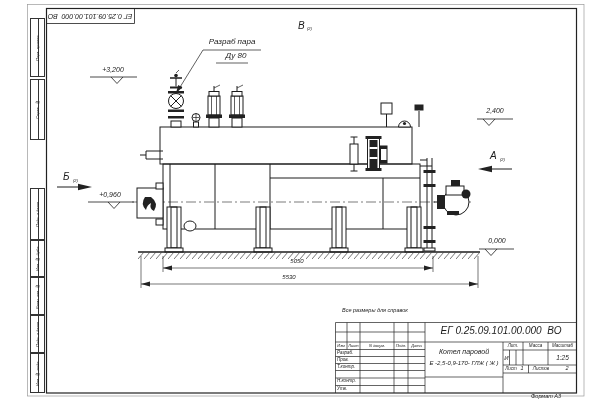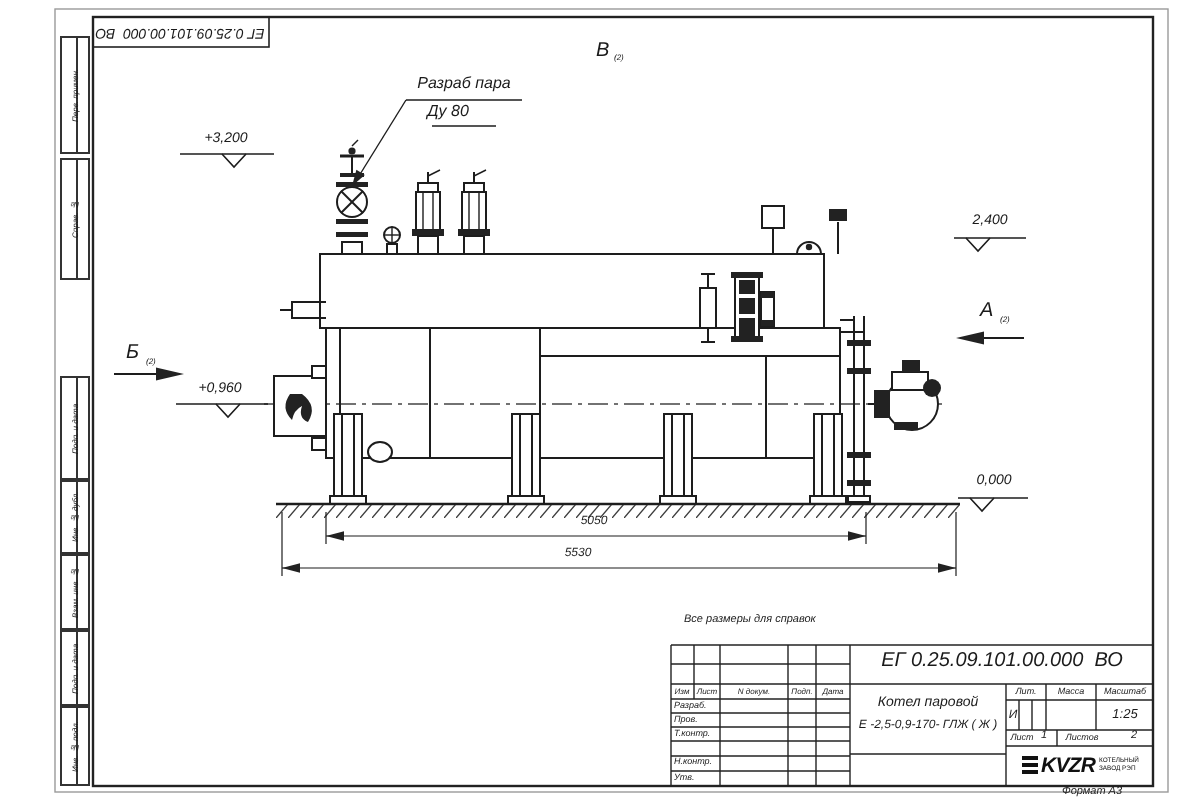--- a/index.html
+++ b/index.html
@@ -258,21 +258,21 @@
     </div>
 <div class="mbox" style="top:353px;height:40px;">
       <div class="mdiv"></div>
       <span class="mtext">Инв. № подл.</span>
     </div>
 
 <span class="t" style="left:298px;top:21px;font-size:10px;">В</span>
 <span class="t" style="left:307px;top:27px;font-size:4px;">(2)</span>
 
 <span class="t c" style="left:232px;top:38px;font-size:8px;">Разраб пара</span>
-<span class="t c" style="left:224px;top:52px;font-size:8px;">Ду 80</span>
+<span class="t c" style="left:236px;top:52px;font-size:8px;">Ду 80</span>
 
 <span class="t c" style="left:113px;top:66px;font-size:7px;">+3,200</span>
 <span class="t" style="left:63px;top:172px;font-size:10px;">Б</span>
 <span class="t" style="left:73px;top:179px;font-size:4px;">(2)</span>
 <span class="t c" style="left:110px;top:191px;font-size:7px;">+0,960</span>
 
 <span class="t c" style="left:495px;top:107px;font-size:7px;">2,400</span>
 <span class="t" style="left:490px;top:151px;font-size:10px;">А</span>
 <span class="t" style="left:500px;top:158px;font-size:4px;">(2)</span>
 <span class="t c" style="left:497px;top:237px;font-size:7px;">0,000</span>
@@ -302,24 +302,16 @@
 <span class="t c" style="left:535.5px;top:344px;font-size:4.5px;">Масса</span>
 <span class="t c" style="left:562.5px;top:344px;font-size:4.5px;">Масштаб</span>
 <span class="t c" style="left:506.5px;top:354.5px;font-size:6px;">И</span>
 <span class="t c" style="left:562.5px;top:354.5px;font-size:6.5px;">1:25</span>
 
 <span class="t c" style="left:511px;top:366.5px;font-size:4.5px;">Лист</span>
 <span class="t c" style="left:522px;top:366px;font-size:5.5px;">1</span>
 <span class="t c" style="left:541px;top:366.5px;font-size:4.5px;">Листов</span>
 <span class="t c" style="left:567px;top:366px;font-size:5.5px;">2</span>
 
-<div class="logo">
-  <div class="logobars"></div>
-  <span class="logotxt">KVZR</span>
-  <span class="logosub">
-    <span>КОТЕЛЬНЫЙ</span>
-    <span>ЗАВОД РЭП</span>
-  </span>
+
+<span class="t c" style="left:546px;top:393.5px;font-size:5.5px;">Формат А3</span>
+
 </div>
 
-<span class="t c" style="left:546px;top:393.5px;font-size:5.5px;">Формат А3</span>
-
-</div>
-
 </body></html>

